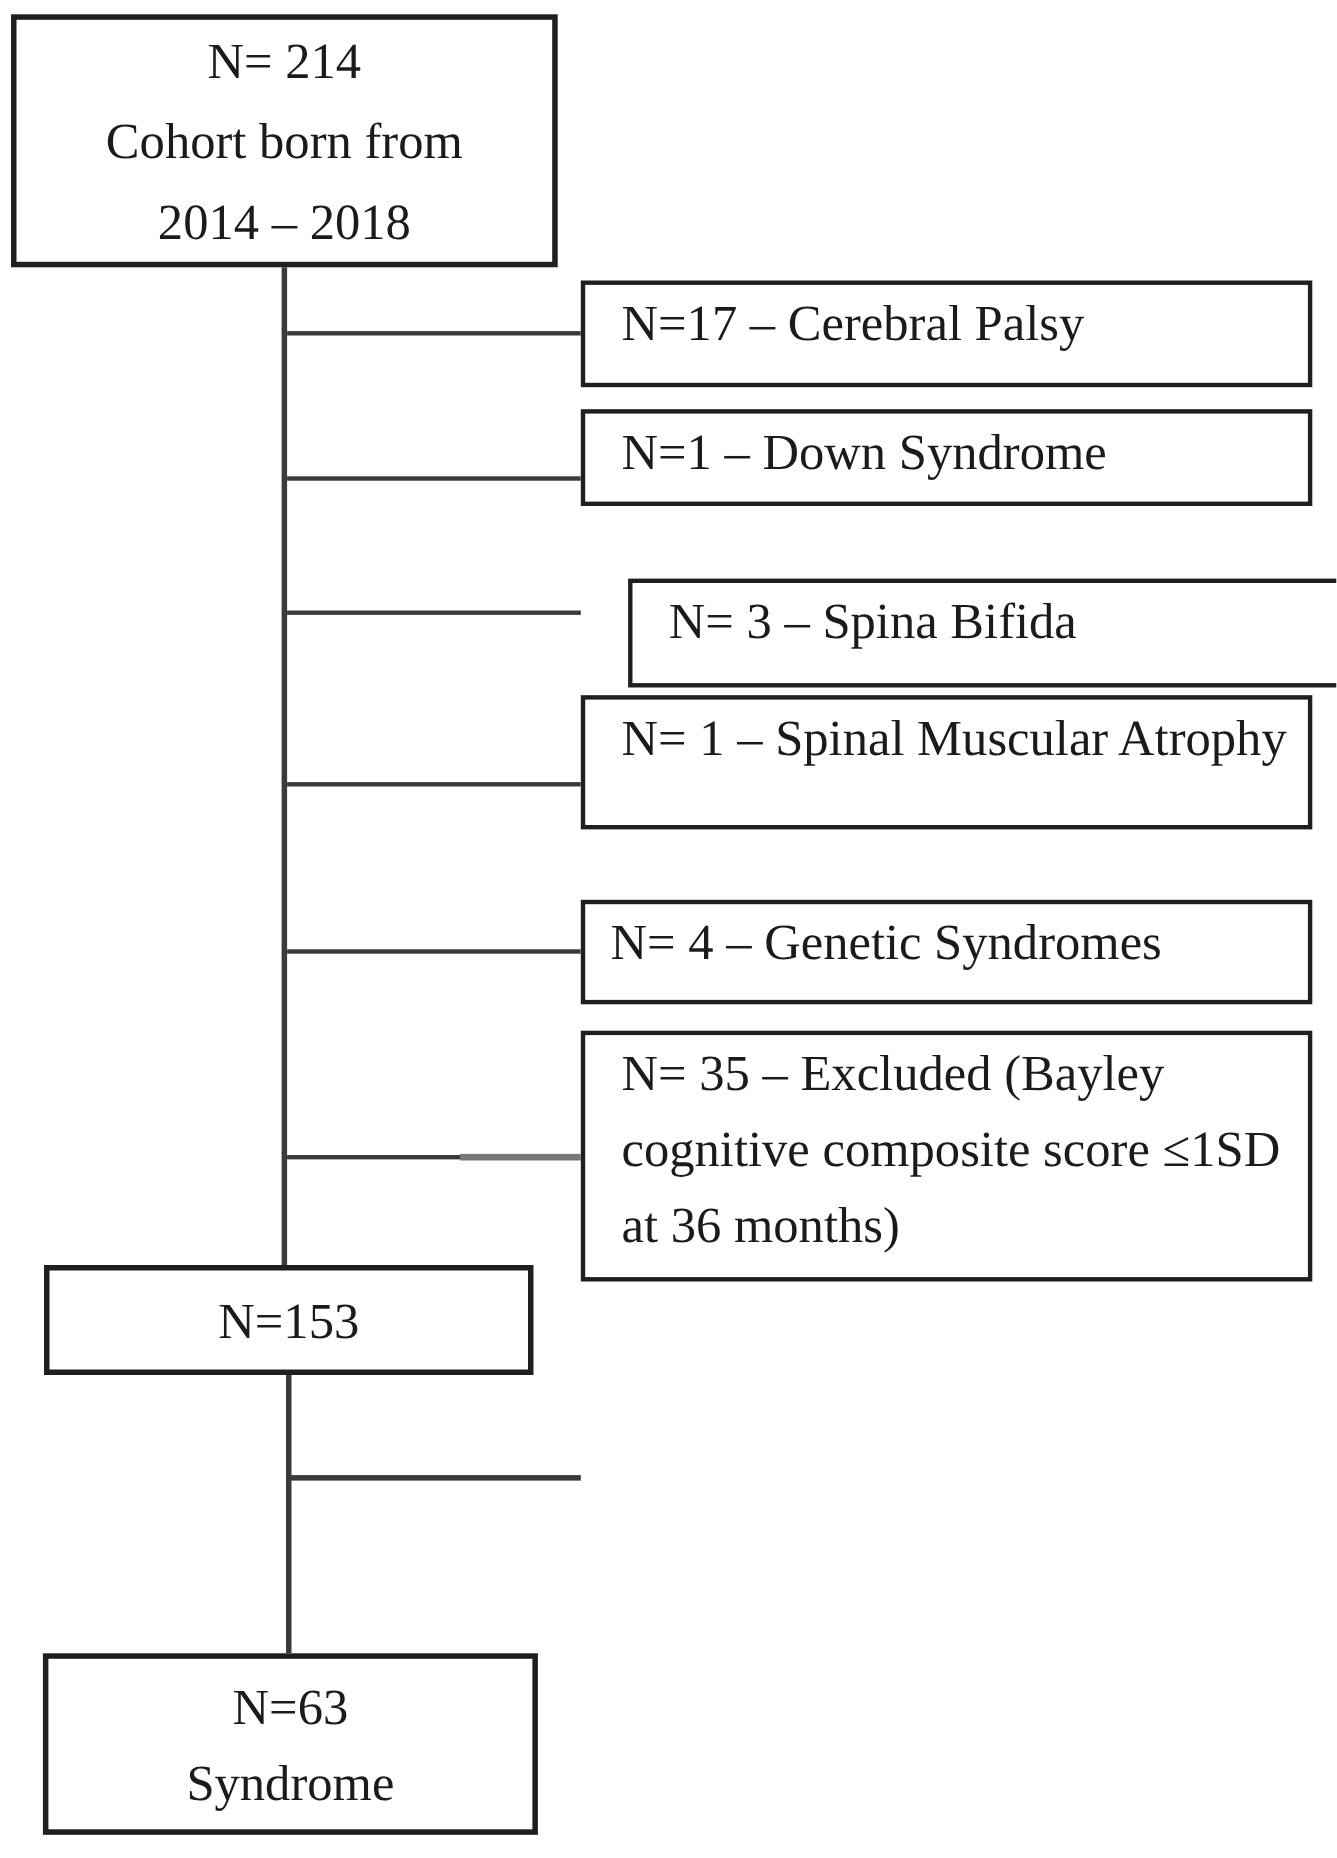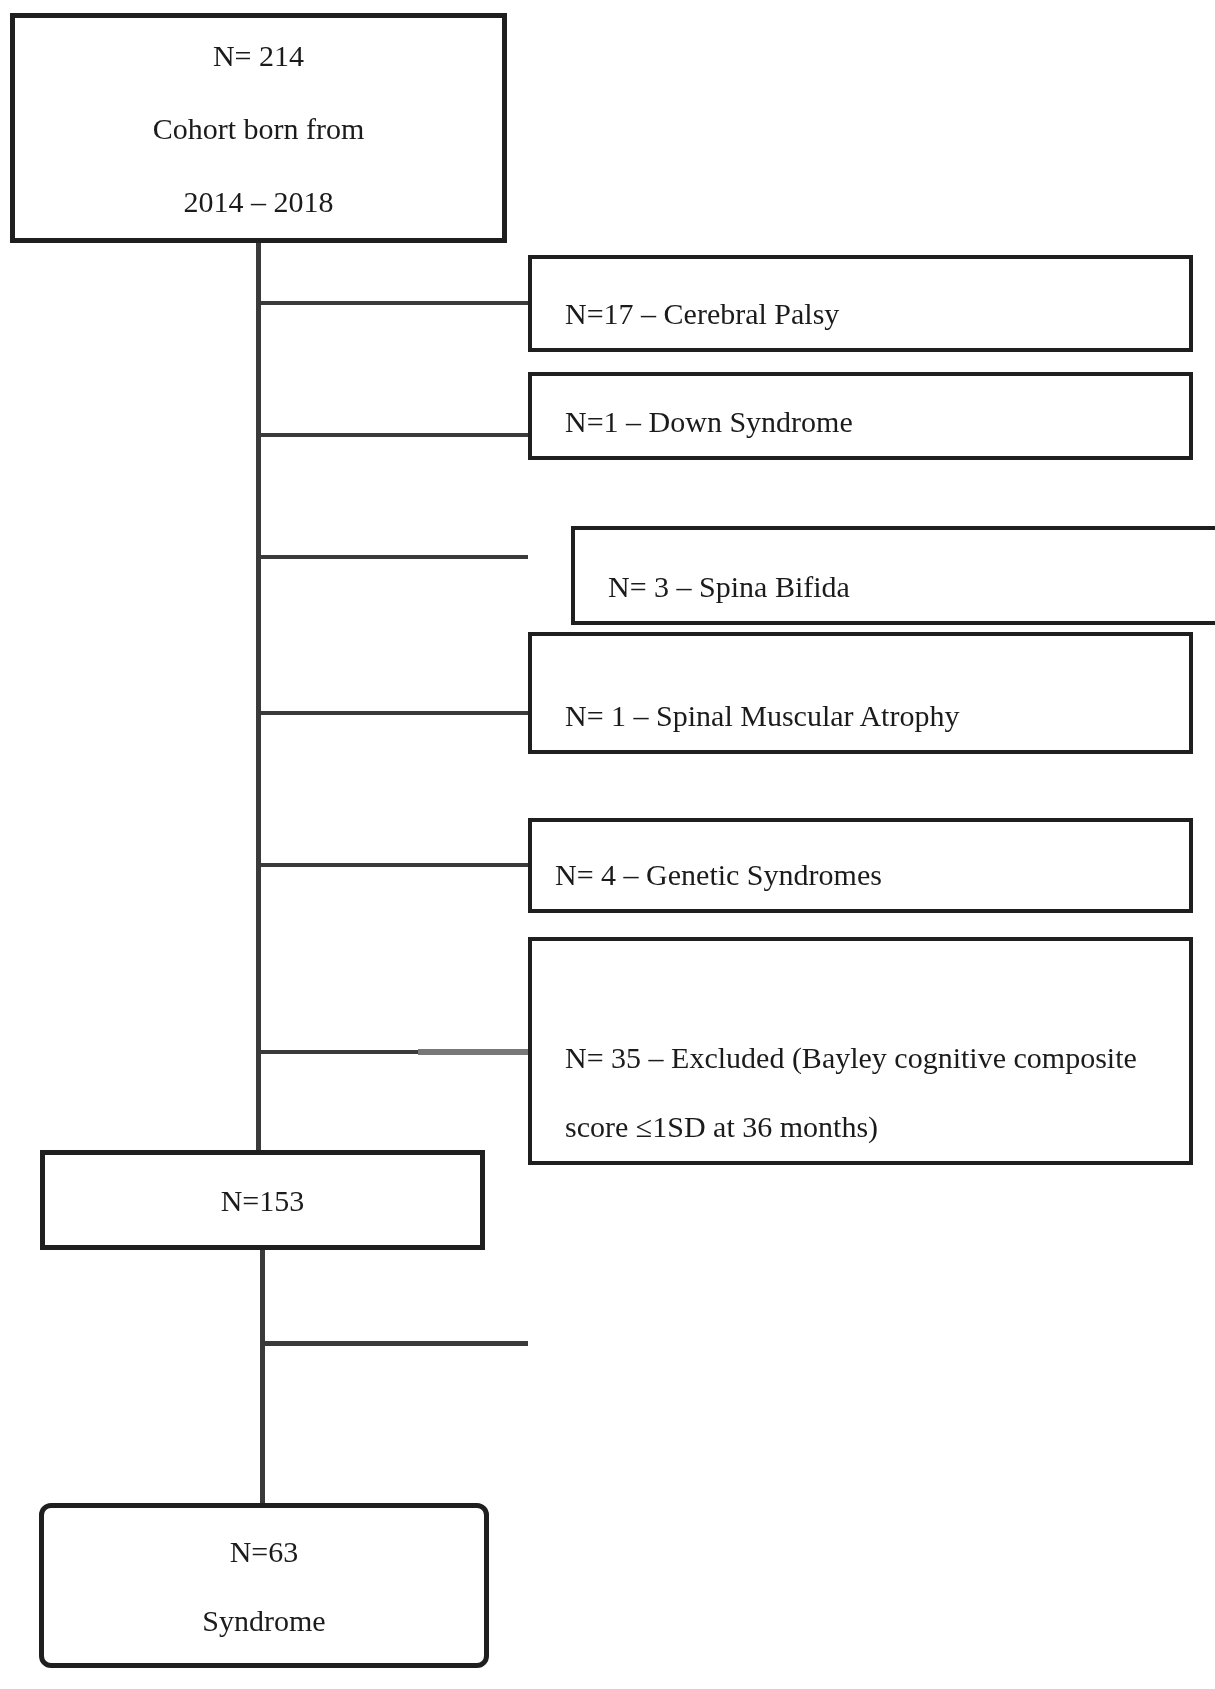--- a/index.html
+++ b/index.html
@@ -13,37 +13,37 @@
     height: 1689px;
     background: #ffffff;
     font-family: "Liberation Serif", "DejaVu Serif", serif;
     color: #1b1b1b;
     overflow: hidden;
   }
   .box {
     position: absolute;
     background: #ffffff;
     box-sizing: border-box;
-    font-size: 30px;
+    font-size: 46px;
     line-height: 69px;
     color: #1b1b1b;
   }
   .box.thick { border: 5px solid #1f1f1f; }
   .box.thin  { border: 4px solid #1f1f1f; }
   .center-text {
     display: flex;
     flex-direction: column;
     align-items: center;
     justify-content: center;
     text-align: center;
   }
   .left-text {
     display: flex;
     flex-direction: column;
-    justify-content: flex-end;
+    justify-content: flex-start;
     text-align: left;
     padding-left: 33px;
     padding-right: 14px;
   }
   .cohort-box { line-height: 73px; }
   .line {
     position: absolute;
     background: #3a3a3a;
   }
   .line.gray { background: #787878; }
@@ -96,18 +96,18 @@
 
   <div class="box thick center-text" style="left:40px; top:1150px; width:445px; height:100px;">
     <span>N=153</span>
   </div>
 
   <div class="line" style="left:260px; top:1250px; width:5px; height:253px;"></div>
 
   <div class="line" style="left:263px; top:1341px; width:265px; height:5px;"></div>
 
 
-  <div class="box thick center-text" style="left:39px; top:1503px; width:450px; height:165px;border-radius:12px;">
+  <div class="box thick center-text" style="left:39px; top:1503px; width:450px; height:165px;">
     <span class="txtline">N=63</span>
     <span class="txtline">Syndrome</span>
   </div>
 
 </div>
 
 </body></html>

